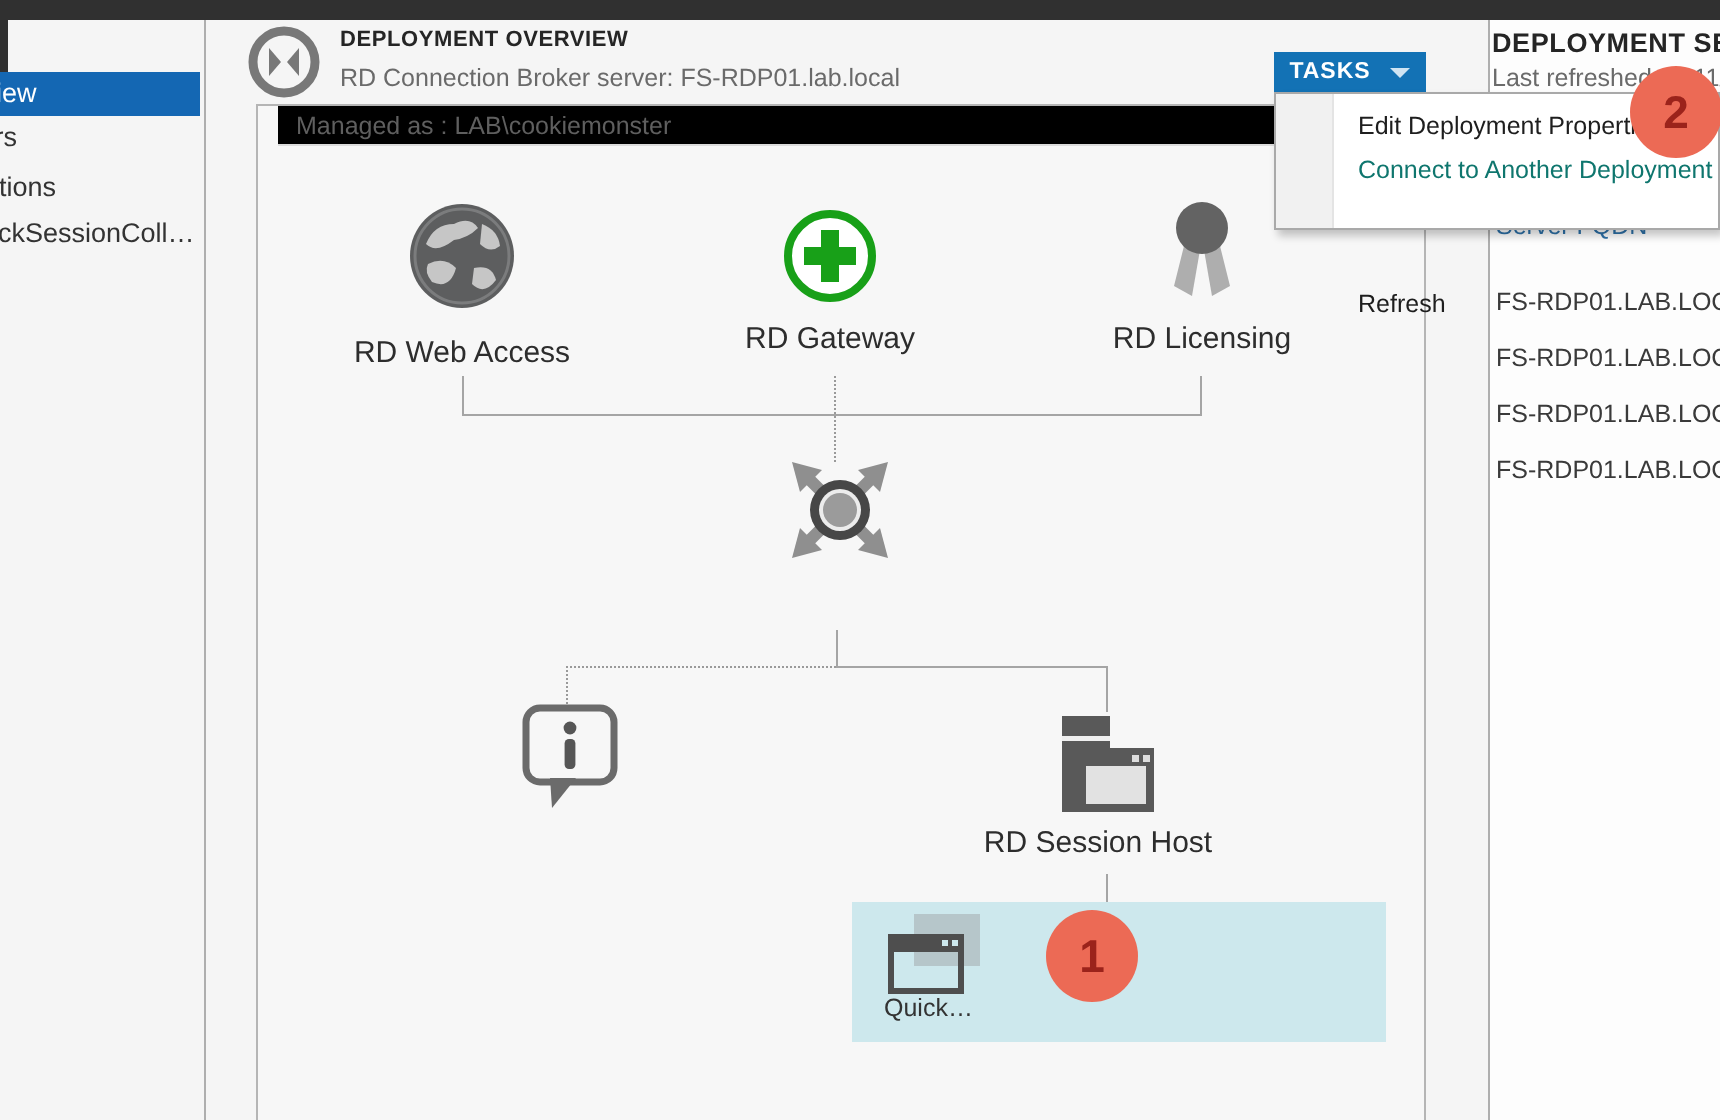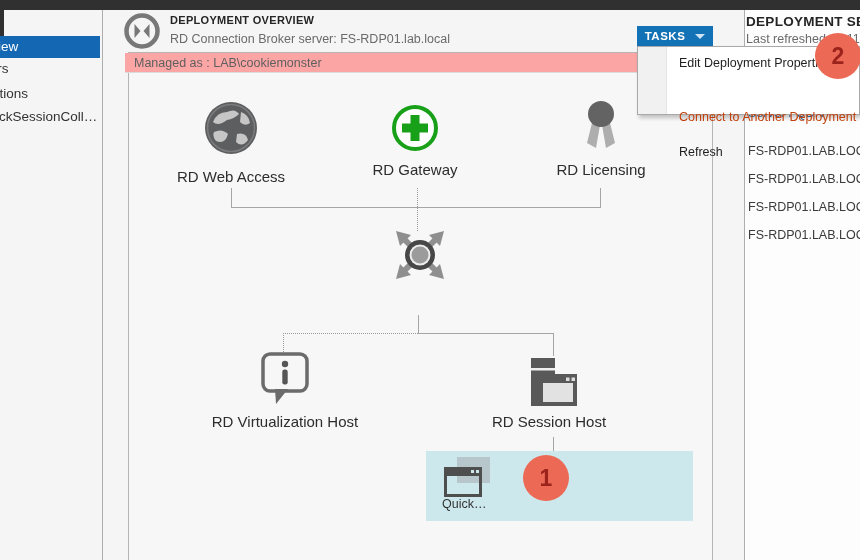--- a/index.html
+++ b/index.html
@@ -19,21 +19,21 @@
   .ml38 { margin-left:-38px; width:138px; }
   .ml22 { margin-left:-22px; width:122px; }
 
   
   .ovw-icon { position:absolute; left:123px; top:12px; }
   .main-title { position:absolute; left:170px; top:14px; font-size:11px; font-weight:bold; color:#252525; letter-spacing:.3px; }
   .main-sub { position:absolute; left:170px; top:32px; font-size:12.5px; color:#6a6a6a; }
 
   
   .panel { position:absolute; left:128px; top:52px; width:585px; height:508px; background:#f7f7f7; border:1px solid #b5b5b5; border-bottom:none; }
-  .managed { position:absolute; left:125px; top:53px; width:583px; height:20px; background:#fca5a5; border-bottom:1px solid #dcdcdc;
+  .managed { position:absolute; left:139px; top:53px; width:583px; height:20px; background:#000000; border-bottom:1px solid #dcdcdc;
              font-size:12.5px; color:#5f5f5f; line-height:20px; padding-left:9px; }
 
   .node-label { position:absolute; width:220px; text-align:center; font-size:15px; color:#2d2d2d; }
   .cline { position:absolute; }
   .h-solid { border-top:1px solid #a5a5a5; height:0; }
   .v-solid { border-left:1px solid #a5a5a5; width:0; }
   .h-dot { border-top:1px dotted #9a9a9a; height:0; }
   .v-dot { border-left:1px dotted #9a9a9a; width:0; }
 
   .icon-abs { position:absolute; }
@@ -51,21 +51,21 @@
   
   .tasks-btn { position:absolute; left:637px; top:26px; width:76px; height:20px; background:#1372b5;
                color:#fff; font-size:11.5px; font-weight:bold; letter-spacing:.5px;
                display:flex; align-items:center; justify-content:center; gap:10px; cursor:pointer; z-index:40; }
   .tri-down { width:0; height:0; border-left:5px solid transparent; border-right:5px solid transparent; border-top:5px solid #cfe4f3; }
   .menu { position:absolute; left:637px; top:46px; width:223px; height:69px; background:#fff;
           border:1px solid #a9a9a9; box-shadow:2px 3px 4px rgba(0,0,0,.22); z-index:50; }
   .menu-gutter { position:absolute; left:0; top:0; width:29px; height:100%; background:#f1f1f1; border-right:1px solid #e4e4e4; }
   .menu-item { position:absolute; left:41px; height:22px; line-height:22px; font-size:12.5px; color:#1e1e1e;
                white-space:nowrap; cursor:pointer; }
-  .menu-item.disabled { color:#c2410c;margin-top:32px; }
+  .menu-item.disabled { color:#0f766e; }
 
   
   .right-tile { position:absolute; left:744px; top:10px; width:116px; height:550px; background:#fdfdfd; border-left:1px solid #aeaeae; }
   .rt-title { position:absolute; left:746px; top:14px; font-size:13.5px; font-weight:bold; color:#252525;
               letter-spacing:.3px; white-space:nowrap; z-index:10; }
   .rt-sub { position:absolute; left:746px; top:32px; font-size:12.5px; color:#6a6a6a; white-space:nowrap; z-index:10; }
   .rt-colhead { position:absolute; left:748px; top:106px; font-size:12.5px; color:#2e71a8; white-space:nowrap; cursor:pointer; }
   .rt-row { position:absolute; left:748px; font-size:12.5px; color:#3a3a3a; white-space:nowrap; cursor:default; }
 </style>
 </head>
@@ -174,21 +174,20 @@
   <div class="icon-abs" style="left:528px; top:356px;">
     <svg width="50" height="52" viewBox="0 0 50 52">
       <rect x="3" y="2" width="24" height="48" fill="#595959"></rect>
       <rect x="3" y="12" width="24" height="2.5" fill="#efefef"></rect>
       <rect x="11" y="18" width="38" height="32" fill="#595959"></rect>
       <rect x="15" y="27" width="30" height="19" fill="#e2e2e2"></rect>
       <rect x="38" y="21.5" width="3.5" height="3.5" fill="#dddddd"></rect>
       <rect x="43.5" y="21.5" width="3.5" height="3.5" fill="#dddddd"></rect>
     </svg>
   </div>
-  <div class="node-label" style="left:175px; top:413px;">RD Virtualization Host</div>
   <div class="node-label" style="left:439px; top:413px;">RD Session Host</div>
 
   <div class="cline v-solid" style="left:553px; top:437px; height:14px;"></div>
 
   <div class="collection-box"></div>
   <div class="icon-abs" style="left:442px; top:455px;">
     <svg width="52" height="42" viewBox="0 0 52 42">
       <rect x="15" y="2" width="33" height="26" fill="#b6c6ca"></rect>
       <rect x="3.5" y="13.5" width="35" height="27" fill="none" stroke="#4e4e4e" stroke-width="3"></rect>
       <rect x="2" y="12" width="38" height="9" fill="#4e4e4e"></rect>

